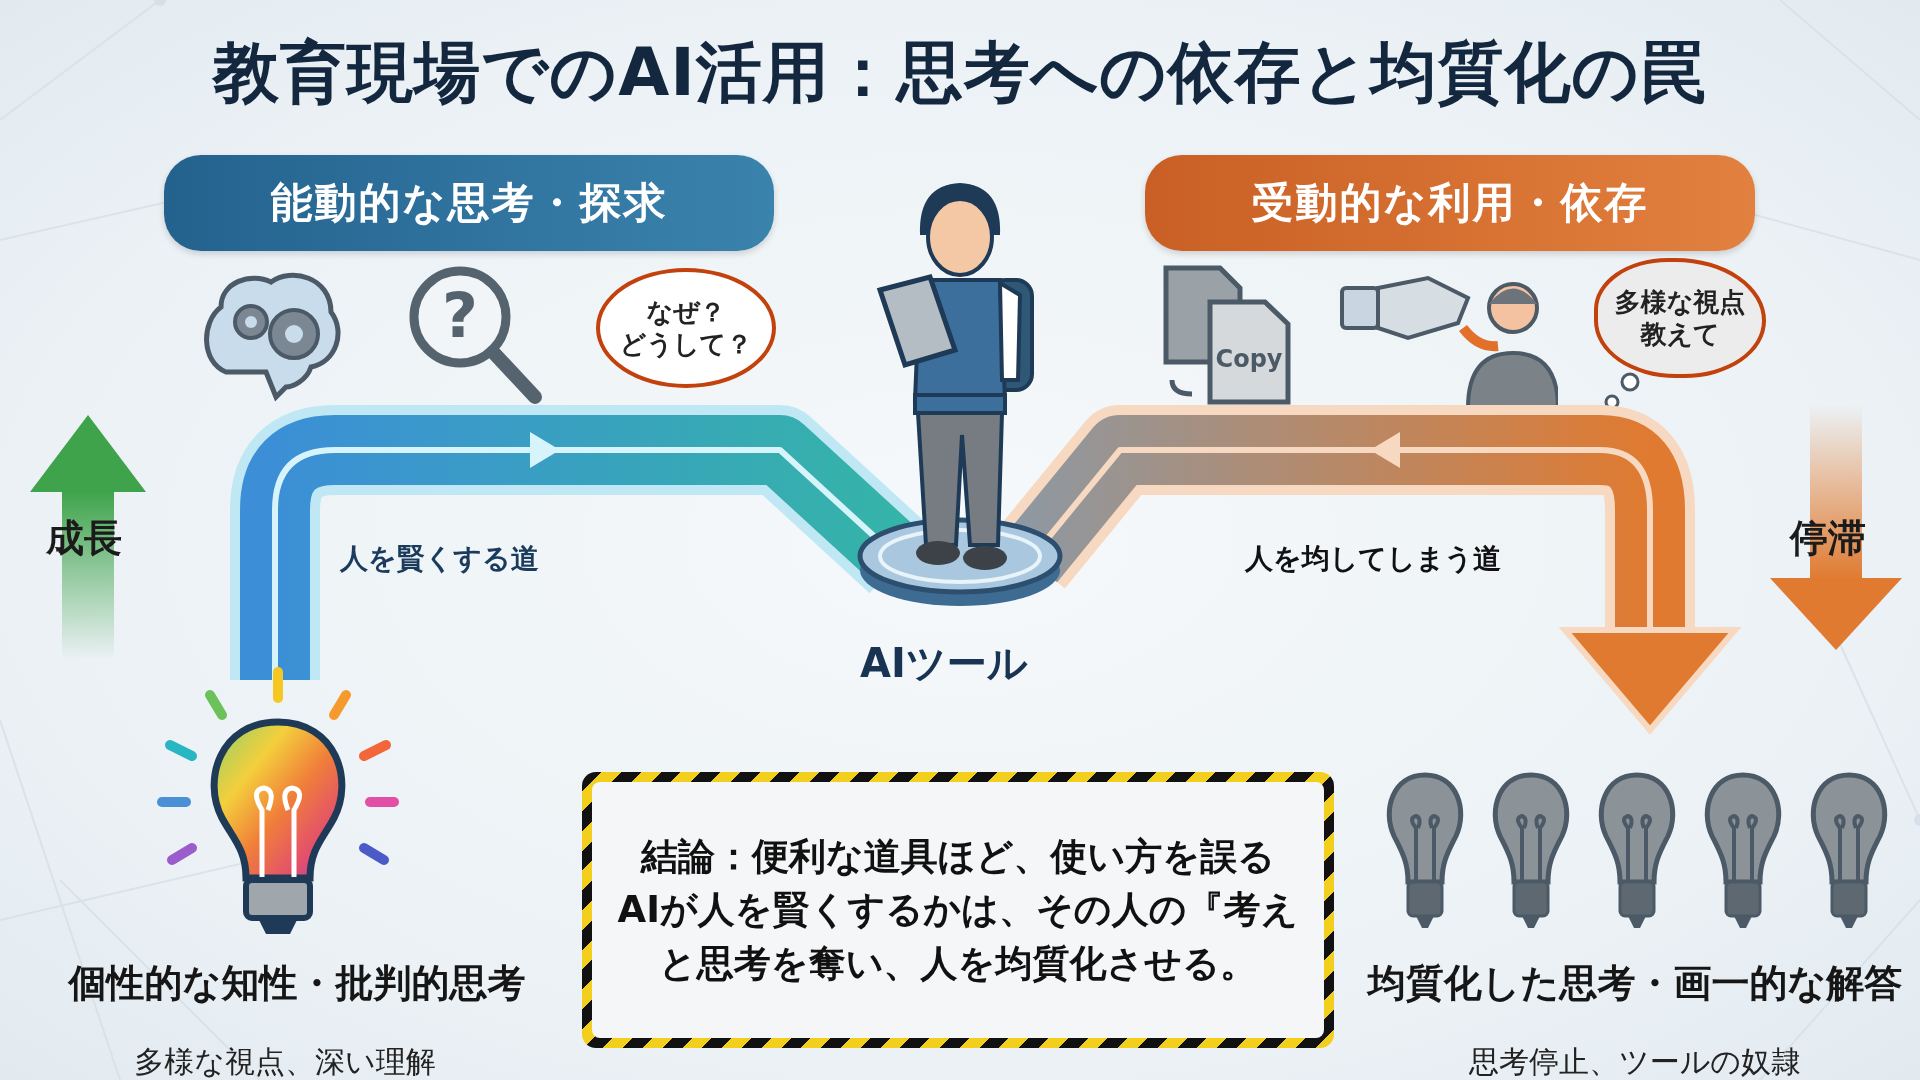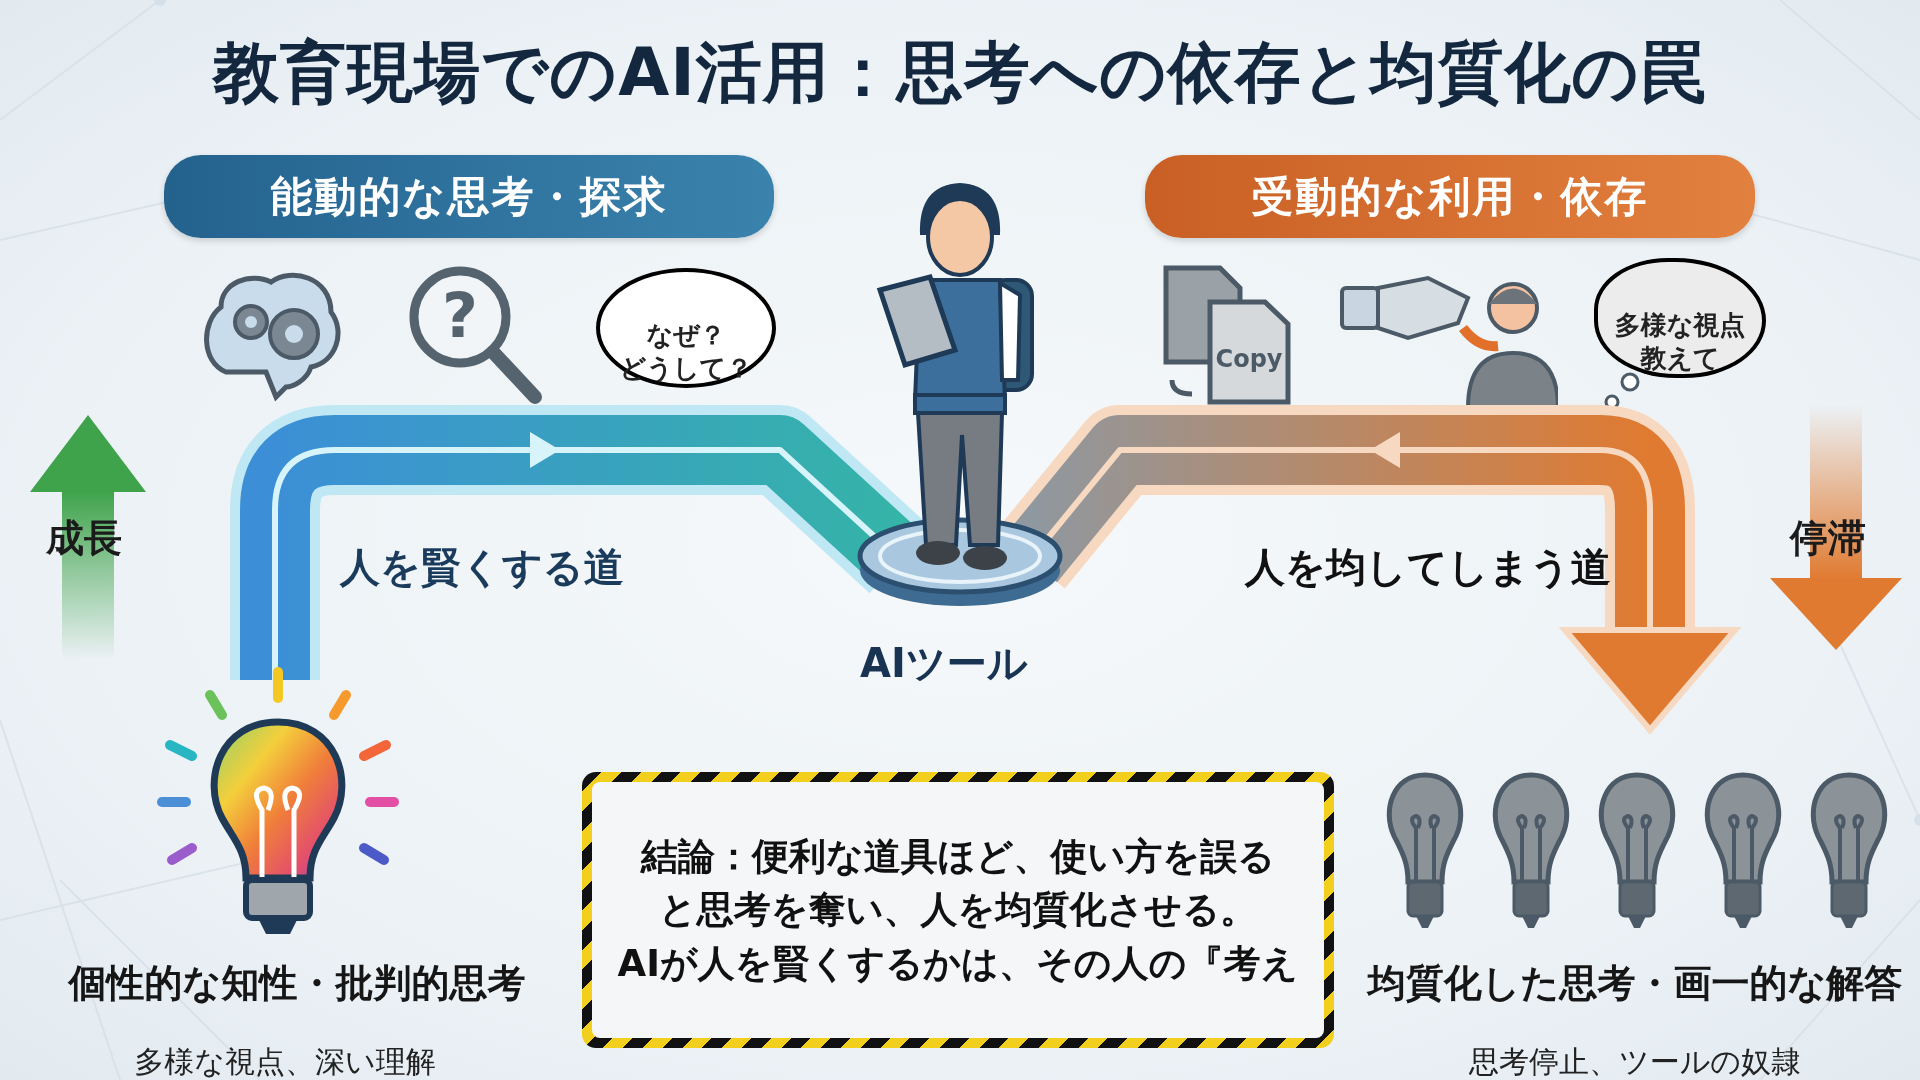--- a/index.html
+++ b/index.html
@@ -11,34 +11,34 @@
     color: #111;
   }
   .bg-net { position: absolute; inset: 0; }
   .abs { position: absolute; }
 
   .title {
     left: 0; width: 1920px; top: 28px; text-align: center;
     font-size: 66px; font-weight: bold; color: #13283f; letter-spacing: 1px;
   }
   .pill {
-    height: 83px; border-radius: 37px; color: #fff;
+    height: 96px; border-radius: 37px; color: #fff;
     display: flex; align-items: center; justify-content: center;
     font-size: 42px; font-weight: bold; letter-spacing: 2px;
     box-shadow: 0 3px 6px rgba(0,0,0,0.15);
   }
   .pill-left { left: 164px; top: 155px; width: 610px; background: linear-gradient(90deg,#24628e,#3a83ad); }
   .pill-right { left: 1145px; top: 155px; width: 610px; background: linear-gradient(90deg,#c95f24,#e2813f); }
 
   .speech {
-    background: #fff; border: 4px solid #000000; border-radius: 50%;
-    display: flex; flex-direction: column; align-items: center; justify-content: flex-end;
+    background: #fff; border: 4px solid #c2410c; border-radius: 50%;
+    display: flex; flex-direction: column; align-items: center; justify-content: center;
     font-size: 26px; font-weight: bold; color: #222; line-height: 1.25; text-align: center;
   }
-  .path-label { font-size: 40px; font-weight: bold; font-family: Liberation Serif, serif; }
+  .path-label { font-size: 28px; font-weight: bold; font-family: Liberation Serif, serif; }
   .side-label { font-size: 38px; font-weight: bold; color: #1b1b1b; }
 
   .hazard {
     left: 582px; top: 772px; width: 752px; height: 276px; border-radius: 14px;
     background: repeating-linear-gradient(135deg, #111 0 14px, #f2cf1c 14px 28px);
     padding: 10px;
   }
   .hazard-inner {
     width: 100%; height: 100%; background: #f4f6f8; border-radius: 8px;
     display: flex; flex-direction: column; justify-content: center; align-items: center;
@@ -219,16 +219,16 @@
     <use href="#gb" x="212"></use>
     <use href="#gb" x="318"></use>
     <use href="#gb" x="424"></use>
 </svg>
 <div class="abs bottom-title" style="left:1350px;top:958px;width:570px">均質化した思考・画一的な解答</div>
 <div class="abs bottom-sub" style="left:1350px;top:1010px;width:570px">思考停止、ツールの奴隷</div>
 
 <div class="abs hazard">
   <div class="hazard-inner">
     <div>結論：便利な道具ほど、使い方を誤る</div>
+    <div>AIが人を賢くするかは、その人の『考え</div>
     <div>と思考を奪い、人を均質化させる。</div>
-    <div>AIが人を賢くするかは、その人の『考え</div>
   </div>
 </div>
 
 </body></html>

